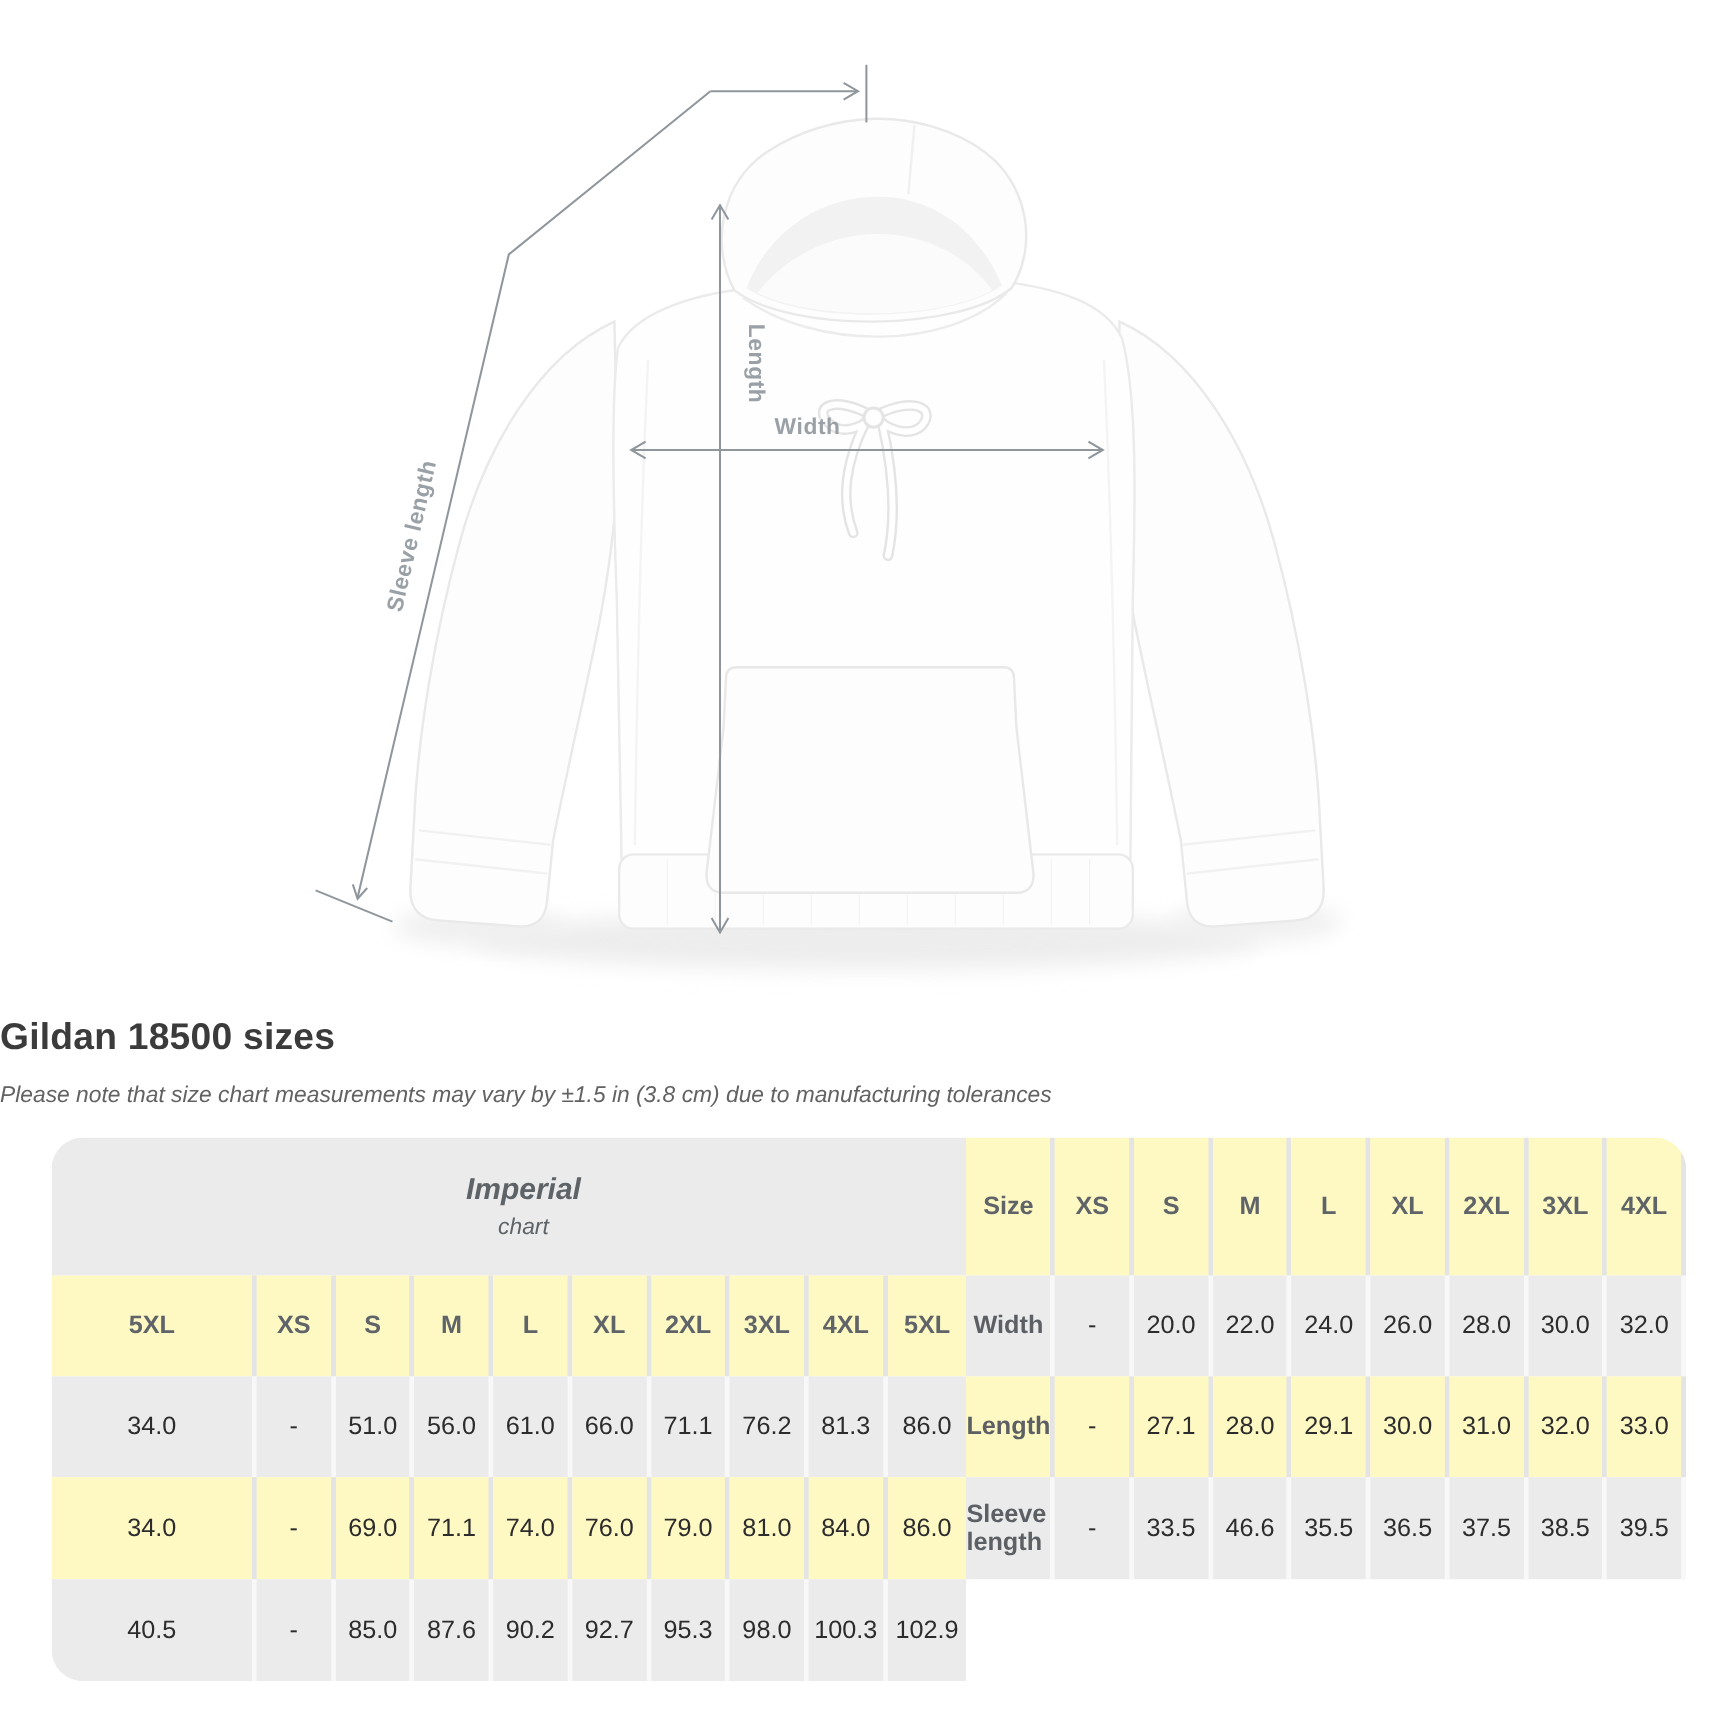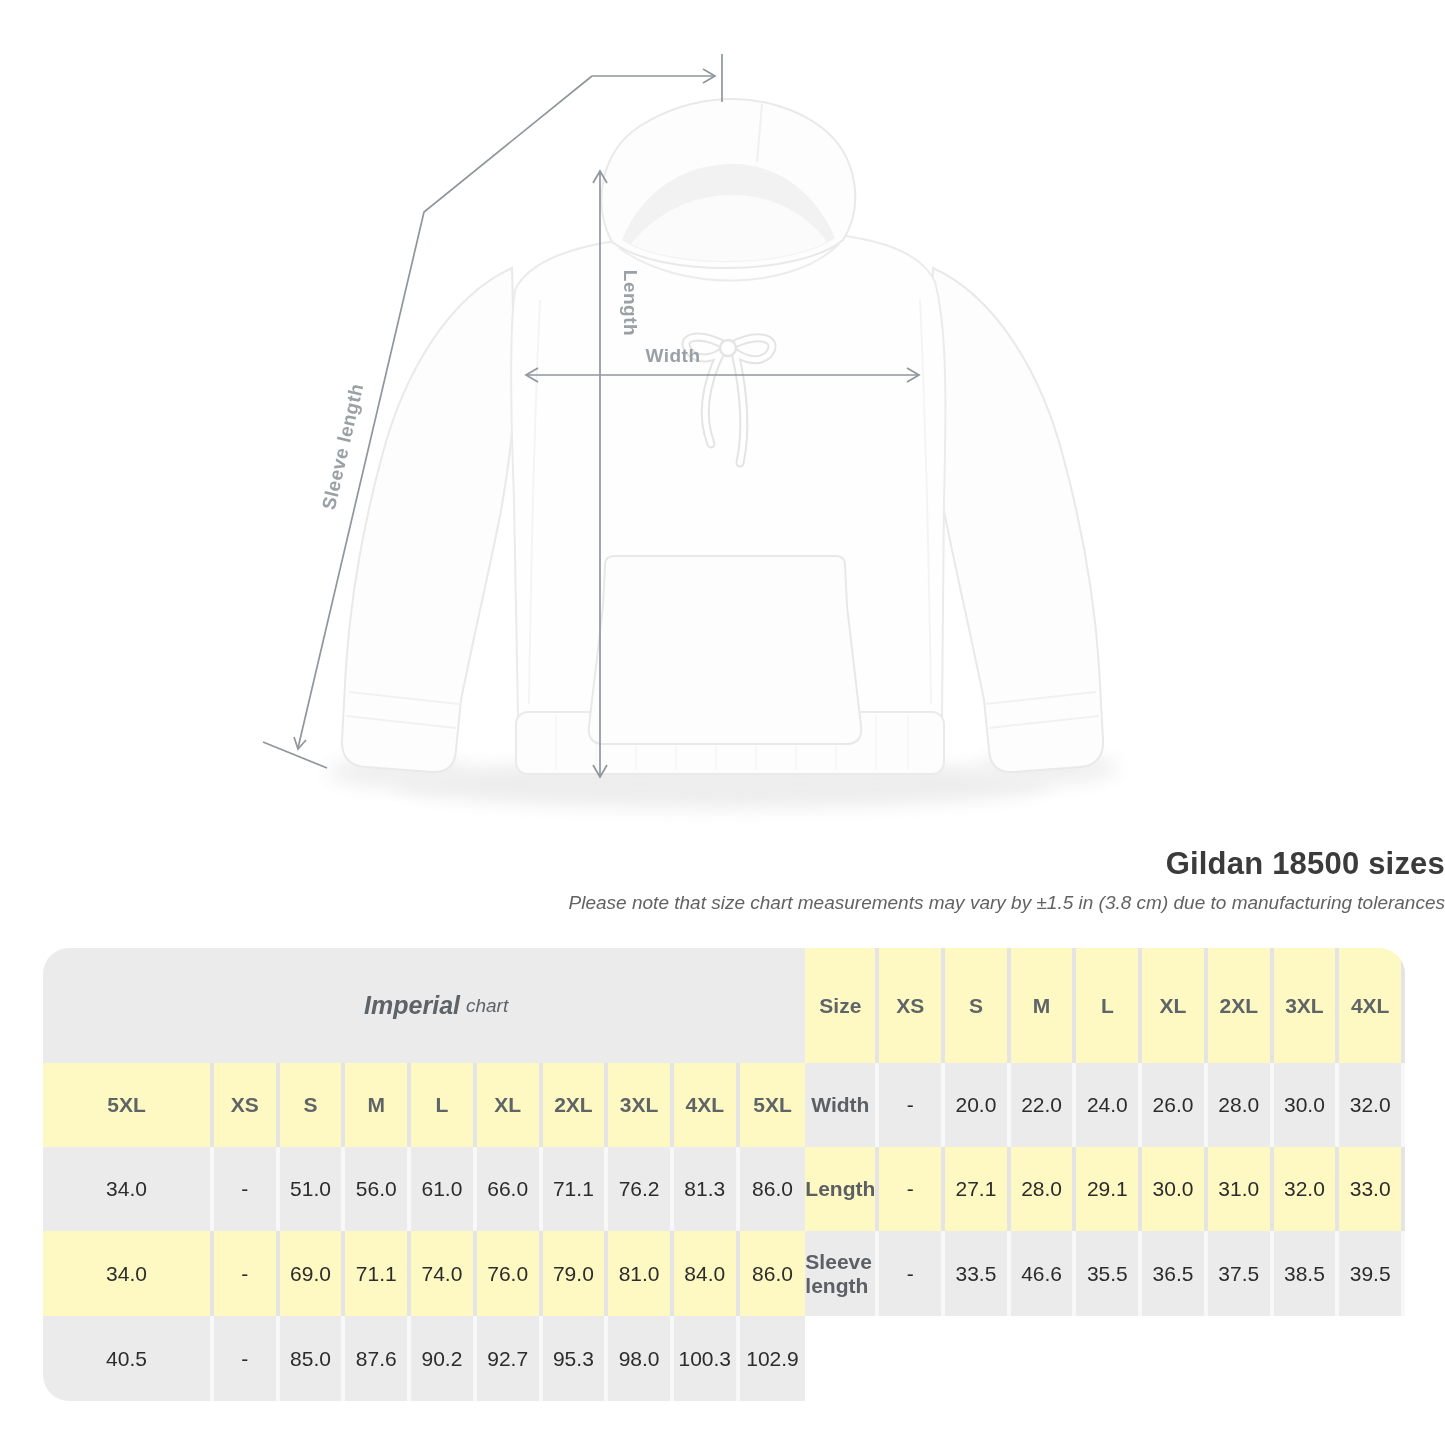--- a/index.html
+++ b/index.html
@@ -3,35 +3,35 @@
 <meta charset="utf-8">
 <style>
   html,body{margin:0;padding:0;}
   body{
     width:1445px;height:1445px;background:#ffffff;position:relative;overflow:hidden;
     font-family:"Liberation Sans",sans-serif;
   }
   
   .figure{position:absolute;left:0;top:0;width:1445px;height:835px;}
   
-  .heading{position:absolute;left:0;top:846px;width:1445px;text-align:right;}
+  .heading{position:absolute;left:0;top:846px;width:1445px;text-align:left;}
   .heading .title{font-size:31px;font-weight:bold;color:#3b3b3b;letter-spacing:.2px;}
-  .heading .subtitle{font-size:19px;font-style:italic;color:#626262;margin-top:10px;}
+  .heading .subtitle{font-size:19px;font-style:italic;color:#626262;margin-top:20px;}
   
   .tbl{
     position:absolute;left:43px;top:948px;width:1362px;height:453px;
     display:grid;grid-template-columns:171px repeat(18,1fr);
     grid-template-rows:115px 84px 84px 85px 85px;
     border-radius:26px;overflow:hidden;
   }
   .cell{display:flex;align-items:center;justify-content:center;border-right:4px solid #e6e6e6;}
   .w{background:#fef9c3;border-right-color:#e4e4e4;}
   .g{background:#ebebeb;border-right-color:#f8f8f8;}
   .nr{border-right:none;}
-  .band{background:#ebebeb;display:flex;flex-direction:row;align-items:center;justify-content:center;gap:6px;border-right:none;padding-left:24px;}
+  .band{background:#ebebeb;display:flex;flex-direction:column;align-items:center;justify-content:center;gap:6px;border-right:none;padding-left:24px;}
   .band-imperial{grid-column:1 / 11;}
   .band-metric{grid-column:11 / 20;}
   .band .t{font-size:25px;font-weight:bold;font-style:italic;color:#5e6367;}
   .band .u{font-size:19px;font-style:italic;color:#5e6367;}
   .hdr{font-weight:bold;font-size:21px;color:#5f6468;}
   .lbl{font-weight:bold;font-size:21px;color:#5c6064;}
   .val{font-size:21px;color:#2c2c2c;}
 </style>
 </head>
 <body>

